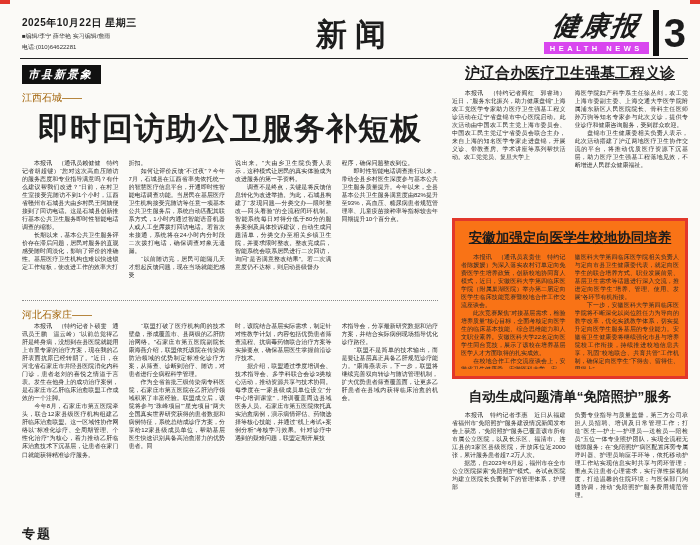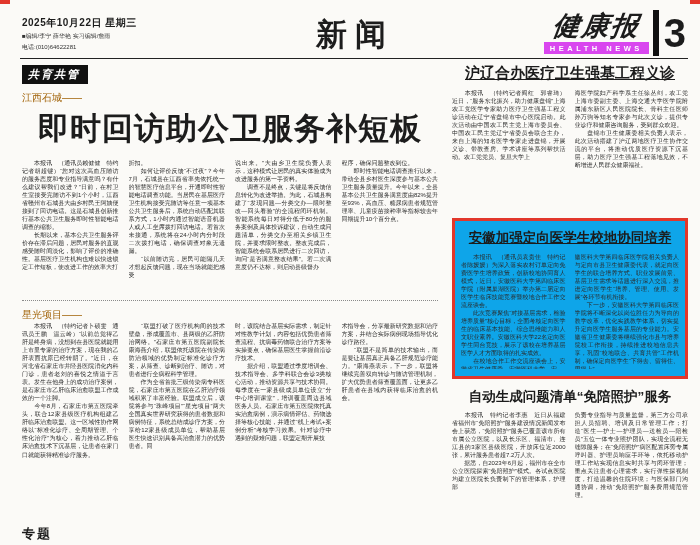--- a/index.html
+++ b/index.html
@@ -43,21 +43,21 @@
     font-weight:bold; font-style:italic; letter-spacing:2px; padding:2px 8px 2px 6px; }
   .body-a1 { height:132px; }
   .dotted-div { border-top:1px dotted #8a8a8a; margin:9px 0 5px; }
   .body-a2 { height:152px; }
   .left-footer { position:absolute; left:0; bottom:0; font-size:13px; font-weight:900; letter-spacing:2px; }
 
   
   .right-sec { position:absolute; left:452px; top:64px; width:236px; bottom:0; }
   .body-a3 { height:122px; }
   .cols-2 { gap:9px; }
-  .red-box { margin-top:7px; border:3px solid #e2372b; padding:6px 6px 7px; background:#0ea5e9; }
+  .red-box { margin-top:7px; border:3px solid #e2372b; padding:6px 6px 7px; background:#f97316; }
   .red-box .headline-md { font-size:13.5px; margin:2px 0 6px; }
   .body-a4 { height:116px; }
   .headline-a5 { font-size:13.5px; font-weight:900; text-align:center; margin:9px 0 5px; }
   .body-a5 { height:138px; }
 </style>
 </head>
 <body>
 
 <div class="corner-mark corner-left"></div>
 <div class="corner-mark corner-right"></div>
@@ -73,39 +73,39 @@
     <div class="mast-left">
       <div class="mast-logo">健康报</div>
       <div class="mast-sub">HEALTH NEWS</div>
     </div>
     <div class="page-num">3</div>
   </div>
 </div>
 <div class="main-rule"></div>
 
 <div class="left-sec">
-  <div class="badge">共育共管</div>
+  <div class="badge">市县新景象</div>
 
   <div class="dateline">江西石城——</div>
   <h1 class="headline-xl">即时回访助公卫服务补短板</h1>
   <div class="cols body-a1">
     <div class="col">　　本报讯　（通讯员赖健健　特约记者胡超键）“您对这次高血压随访的服务态度和专业指导满意吗？有什么建议帮我们改进？”日前，在村卫生室接受完随访不到1个小时，江西省赣州市石城县大由乡村民王阿姨便接到了回访电话。这是石城县创新推行基本公共卫生服务即时性智能电话调查的缩影。
 　　长期以来，基本公共卫生服务评价存在滞后问题，居民对服务的直观感受随时间淡化，影响了评价的准确性。基层医疗卫生机构也难以快速锁定工作短板，使改进工作的效率大打</div>
     <div class="col">折扣。
 　　如何让评价反馈“不过夜”？今年7月，石城县在江西省率先依托统一的智慧医疗信息平台，开通即时性智能电话调查功能。当居民在基层医疗卫生机构接受完随访等任意一项基本公共卫生服务后，系统自动匹配其联系方式，1小时内通过智能语音机器人或人工坐席拨打回访电话。若首次未接通，系统将在24小时内分时段二次拨打电话，确保调查对象无遗漏。
 　　“以前随访完，居民可能隔几天才想起反馈问题，现在当场就能把感受</div>
     <div class="col">说出来。”大由乡卫生院负责人表示，这种模式让居民的真实体验成为改进服务的第一手资料。
 　　调查不是终点，关键是将反馈信息转化为改进举措。为此，石城县构建了“发现问题—分类交办—限时整改—回头看验”的全流程闭环机制。智能系统每日对得分低于80分的服务案例及具体投诉建议，自动生成问题清单，分类交办至相关乡镇卫生院，并要求限时整改。整改完成后，智能系统会联系居民进行二次回访，询问“是否满意整改结果”。若二次满意度仍不达标，则启动县级督办</div>
     <div class="col">程序，确保问题整改到位。
 　　即时性智能电话调查推行以来，带动全县乡村医生深度参与基本公共卫生服务质量提升。今年以来，全县基本公共卫生服务满意度由82%提升至93%，高血压、糖尿病患者规范管理率、儿童疫苗接种率等指标较去年同期提升10个百分点。</div>
   </div>
 
   <div class="dotted-div"></div>
 
-  <div class="dateline">星光项目——</div>
+  <div class="dateline">河北石家庄——</div>
   <div class="cols body-a2">
     <div class="col">　　本报讯　（特约记者卜硕雯　通讯员王鹏　温云岭）“以前总觉得乙肝是终身病，没想到在县医院就能用上市里专家的治疗方案，现在我的乙肝表面抗原已经转阴了。”近日，在河北省石家庄市井陉县医院消化内科门诊，患者老刘的喜悦之情溢于言表。发生在他身上的成功治疗案例，是石家庄市乙肝临床治愈联盟工作成效的一个注脚。
 　　今年8月，石家庄市第五医院牵头，联合12家县级医疗机构组建乙肝临床治愈联盟。这一区域性协作网络以“标准化诊疗、全周期管理、个性化治疗”为核心，着力推动乙肝临床治愈技术下沉基层，让患者在家门口就能获得精准诊疗服务。</div>
     <div class="col">　　“联盟打破了医疗机构间的技术壁垒，形成覆盖市、县两级的乙肝防治网络。”石家庄市第五医院副院长康海燕介绍，联盟依托该院在传染病防治领域的优势制定标准化诊疗方案，从筛查、诊断到治疗、随访，对患者进行全病程科学管理。
 　　作为全省首批三级传染病专科医院，石家庄市第五医院在乙肝治疗领域积累了丰富经验。联盟成立后，该院将参与“珠峰项目”“星光项目”两大全国真实世界研究获得的患者数据和病例特征，系统总结成诊疗方案，分享给12家县级成员单位，帮助基层医生快速识别具备高治愈潜力的优势患者。同</div>
     <div class="col">时，该院结合基层实际需求，制定针对性教学计划，内容包括优势患者筛查流程、抗病毒药物联合治疗方案等实操要点，确保基层医生掌握前沿诊疗技术。
 　　据介绍，联盟通过季度培训会、技术指导会、多学科联合会诊3类核心活动，推动资源共享与技术协同。每季度在一家县级成员单位设立“分中心培训课堂”，培训覆盖周边县域医务人员。石家庄市第五医院依托真实治愈病例，演示病情评估、药物选择等核心技能，并通过“线上考试+案例分析”考核学习效果。针对诊疗中遇到的疑难问题，联盟定期开展技</div>
     <div class="col">术指导会，分享最新研究数据和治疗方案，并结合实际病例现场指导优化诊疗路径。
 　　“联盟不是简单的技术输出，而是要让基层真正具备乙肝规范诊疗能力。”康海燕表示，下一步，联盟将继续完善双向转诊与随访管理机制，扩大优势患者筛查覆盖面，让更多乙肝患者在县域内获得临床治愈的机会。</div>
   </div>

